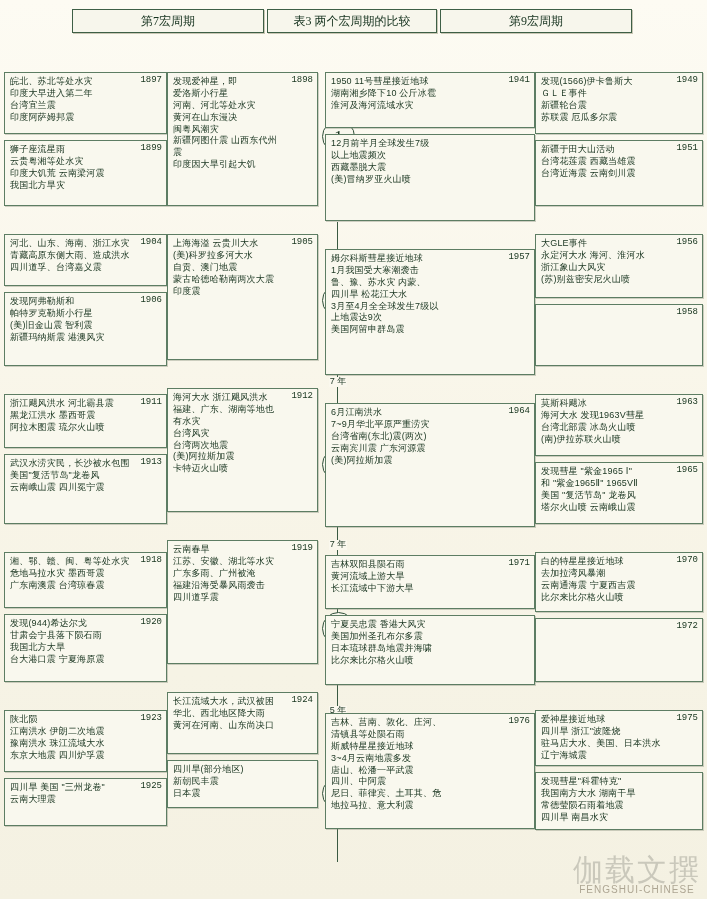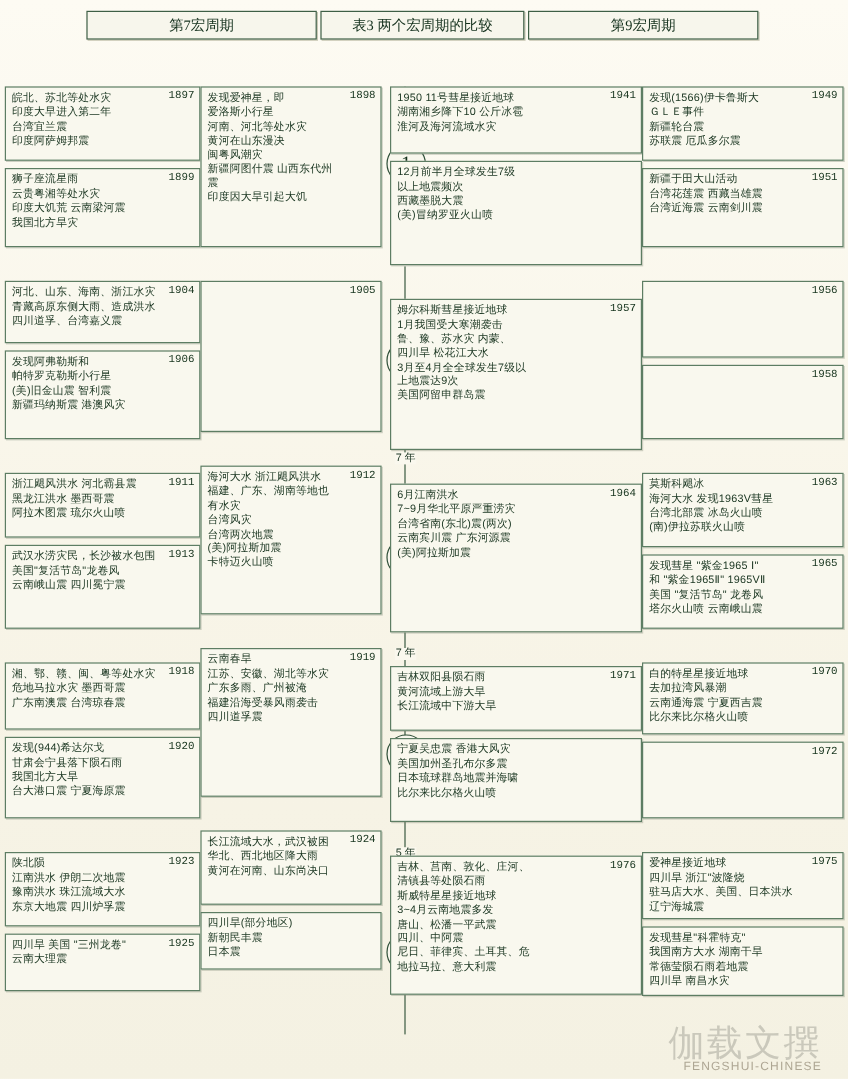--- a/index.html
+++ b/index.html
@@ -98,22 +98,22 @@
     position:absolute;left:11px;
     width:18px;text-align:center;
     font-size:9px;color:#1a3421;
     background:#faf8ee;
     line-height:1.1;
     font-family:Liberation Sans, sans-serif;
   }
 
   
   .wm{
-    position:absolute;right:22px;bottom:4px;
-    text-align:right;
+    position:absolute;right:6px;bottom:4px;
+    text-align:center;
     pointer-events:none;
   }
   .wm .cn{
     font-size:30px;
     color:rgba(150,150,140,.45);
     font-family:"Liberation Serif","DejaVu Serif",serif;
     letter-spacing:2px;
     line-height:.95;
   }
   .wm .en{
@@ -243,20 +243,25 @@
 爱洛斯小行星
 河南、河北等处水灾
 黄河在山东漫决
 闽粤风潮灾
 新疆阿图什震   山西东代州震
 印度因大旱引起大饥</div>
     </div>
     <div style="height:22px"></div>
     <div class="cell first" style="height:126px">
       <span class="yr">1905</span>
+      <div class="txt">上海海溢    云贵川大水
+(美)科罗拉多河大水
+自贡、澳门地震
+蒙古哈德哈勒南两次大震
+印度震</div>
     </div>
     <div style="height:22px"></div>
     <div class="cell first" style="height:124px">
       <span class="yr">1912</span>
       <div class="txt">海河大水    浙江飓风洪水
 福建、广东、湖南等地也
 有水灾
 台湾风灾
 台湾两次地震
 (美)阿拉斯加震
@@ -355,20 +360,24 @@
     </div>
     <div class="cell first" style="height:66px">
       <span class="yr">1951</span>
       <div class="txt">新疆于田大山活动
 台湾花莲震  西藏当雄震
 台湾近海震   云南剑川震</div>
     </div>
     <div style="height:22px"></div>
     <div class="cell first" style="height:64px">
       <span class="yr">1956</span>
+      <div class="txt">大GLE事件
+永定河大水  海河、淮河水
+浙江象山大风灾
+(苏)别兹密安尼火山喷</div>
     </div>
     <div class="cell first" style="height:62px">
       <span class="yr">1958</span>
     </div>
     <div style="height:22px"></div>
     <div class="cell first" style="height:62px">
       <span class="yr">1963</span>
       <div class="txt">莫斯科飓冰
 海河大水  发现1963V彗星
 台湾北部震   冰岛火山喷

